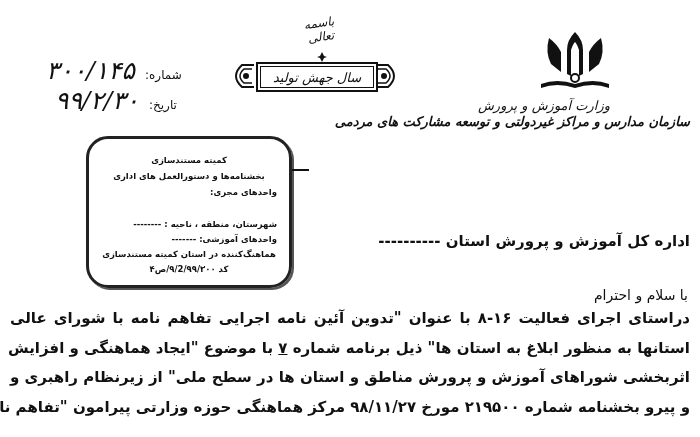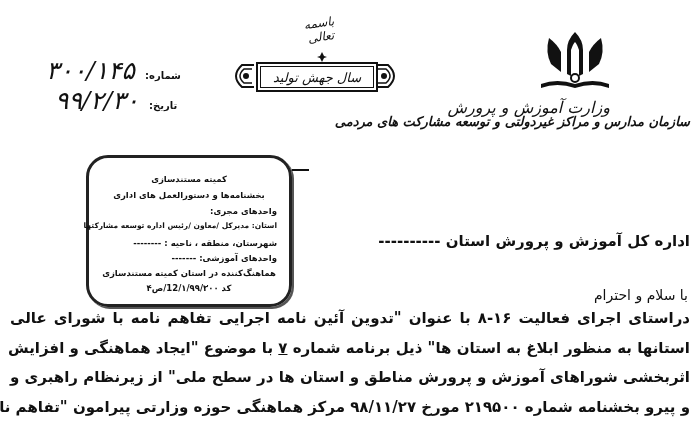--- a/index.html
+++ b/index.html
@@ -2,35 +2,35 @@
 <html><head>
 <meta charset="utf-8">
 <style>
   html, body { margin:0; padding:0; }
   body {
     width:700px; height:437px; overflow:hidden; background:#ffffff;
     font-family:"DejaVu Sans", sans-serif; color:#111; position:relative;
   }
   
   .meta-row { position:absolute; direction:rtl; display:flex; align-items:baseline; gap:10px; }
-  .meta-label { font-weight:bold; font-size:10px; }
+  .meta-label { font-weight:normal; font-size:12px; }
   .meta-val { font-family:"DejaVu Serif", serif; font-size:25px; font-style:italic; letter-spacing:1px; }
   
   .basmala { position:absolute; left:290px; top:16px; width:60px; text-align:center; font-family:"DejaVu Serif",serif; font-size:12px; font-style:italic; transform:rotate(-8deg);}
   .slogan-wrap { position:absolute; left:228px; top:60px; width:174px; height:36px; }
   .slogan-box { position:absolute; left:28px; top:2px; width:118px; height:26px; border:2px solid #111; box-shadow: inset 0 0 0 2px #fff, inset 0 0 0 3px #111; display:flex; align-items:center; justify-content:center; font-family:"DejaVu Serif",serif; font-style:italic; font-size:13px; direction:rtl; }
   .orn { position:absolute; top:2px; width:26px; height:28px; }
   .orn.l { left:0; } .orn.r { right:0; }
   .fleur { position:absolute; left:317px; top:52px; width:10px; height:10px; }
   
   .logo { position:absolute; left:537px; top:32px; width:76px; height:60px; }
-  .ministry { position:absolute; right:90px; top:98px; direction:rtl; font-family:"DejaVu Serif",serif; font-style:italic; font-size:16px; }
+  .ministry { position:absolute; right:90px; top:98px; direction:rtl; font-family:"DejaVu Serif",serif; font-style:italic; font-size:13px; }
   .org { position:absolute; right:10px; top:114px; direction:rtl; font-family:"DejaVu Serif",serif; font-style:italic; font-size:13px; font-weight:bold; }
   
-  .stamp { position:absolute; left:86px; top:136px; width:206px; height:152px; border:3px solid #222; border-radius:22px; box-shadow: 2px 2px 0 #555; direction:rtl; font-size:8.5px; font-weight:bold; padding:16px; box-sizing:border-box;margin-top:19px; }
+  .stamp { position:absolute; left:86px; top:136px; width:206px; height:152px; border:3px solid #222; border-radius:22px; box-shadow: 2px 2px 0 #555; direction:rtl; font-size:8.5px; font-weight:bold; padding:16px; box-sizing:border-box; }
   .stamp .line { position:absolute; right:12px; white-space:nowrap; }
   .stamp .c { right:0; left:0; text-align:center; }
   .stamp-tail { position:absolute; left:292px; top:169px; width:17px; border-top:2px solid #111; }
   
   .addressee { position:absolute; right:10px; top:232px; direction:rtl; font-weight:bold; font-size:15px;margin-left:36px; }
   .greeting { position:absolute; right:12px; top:287px; direction:rtl; font-weight:normal; font-size:14px; }
   .body-text { position:absolute; right:10px; top:304px; width:680px; direction:rtl; font-size:15px; font-weight:bold; line-height:29.5px; text-align:justify; text-align-last:justify; }
   .body-text p { margin:0; white-space:nowrap; text-align:right; }
   .u { text-decoration:underline; }
   .heavy { font-weight:900; }
@@ -72,25 +72,24 @@
   <circle cx="38" cy="46" r="4" fill="none" stroke="#111" stroke-width="2"></circle>
   <path d="M4 52 Q20 46 38 52 Q56 46 72 52 L72 56 Q56 50 38 56 Q20 50 4 56 Z" fill="#111"></path>
 </svg>
 <div class="ministry">وزارت آموزش و پرورش</div>
 <div class="org">سازمان مدارس و مراکز غیردولتی و توسعه مشارکت های مردمی</div>
 
 <div class="stamp">
   <div class="line c" style="top:16px;">کمیته مستندسازی</div>
   <div class="line c" style="top:32px;">بخشنامه‌ها و دستورالعمل های اداری</div>
   <div class="line" style="top:48px;">واحدهای مجری:</div>
-  <div class="line" style="top:63px; font-size:7.5px;">استان: مدیرکل /معاون /رئیس اداره توسعه مشارکتها</div>
   <div class="line" style="top:80px;">شهرستان، منطقه ، ناحیه : --------</div>
   <div class="line" style="top:95px;">واحدهای آموزشی: -------</div>
   <div class="line c" style="top:110px;">هماهنگ‌کننده در استان کمیته مستندسازی</div>
-  <div class="line c" style="top:125px;">کد 12/۱/۹۹/۳۰۰/ص۴</div>
+  <div class="line c" style="top:125px;">کد ۹/2/۹۹/۳۰۰/ص۴</div>
 </div>
 <div class="stamp-tail"></div>
 
 <div class="addressee">اداره کل آموزش و پرورش استان ----------</div>
 <div class="greeting">با سلام و احترام</div>
 
 <div class="body-text">
   <p><span>دراستای اجرای </span><span class="heavy">فعالیت ۱۶-۸</span><span> با عنوان "تدوین آئین نامه اجرایی تفاهم نامه با شورای عالی</span></p>
   <p><span>استانها به منظور ابلاغ به استان ها" ذیل برنامه شماره </span><span class="u">۷</span><span> با موضوع "ایجاد هماهنگی و افزایش</span></p>
   <p><span>اثربخشی شوراهای آموزش و پرورش مناطق و استان ها در سطح ملی" از زیرنظام راهبری و</span></p>

